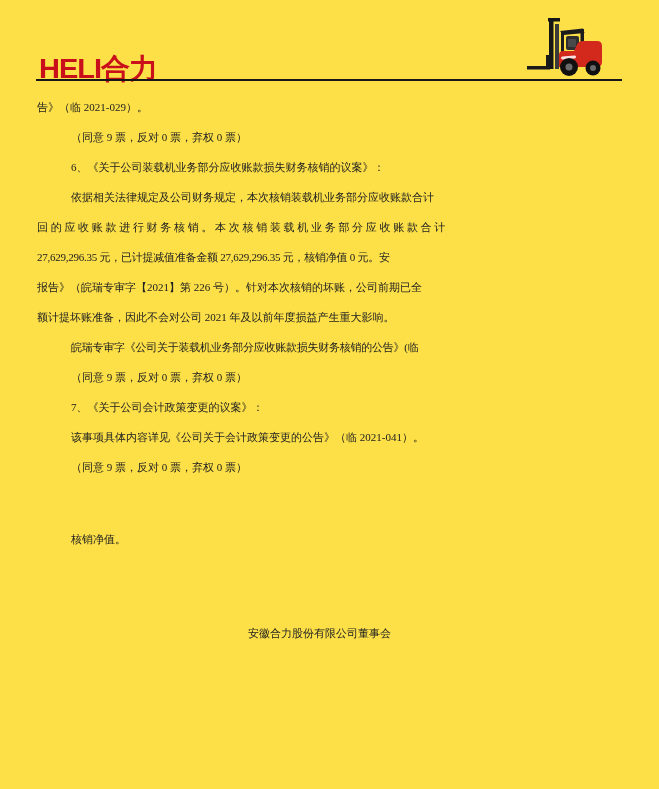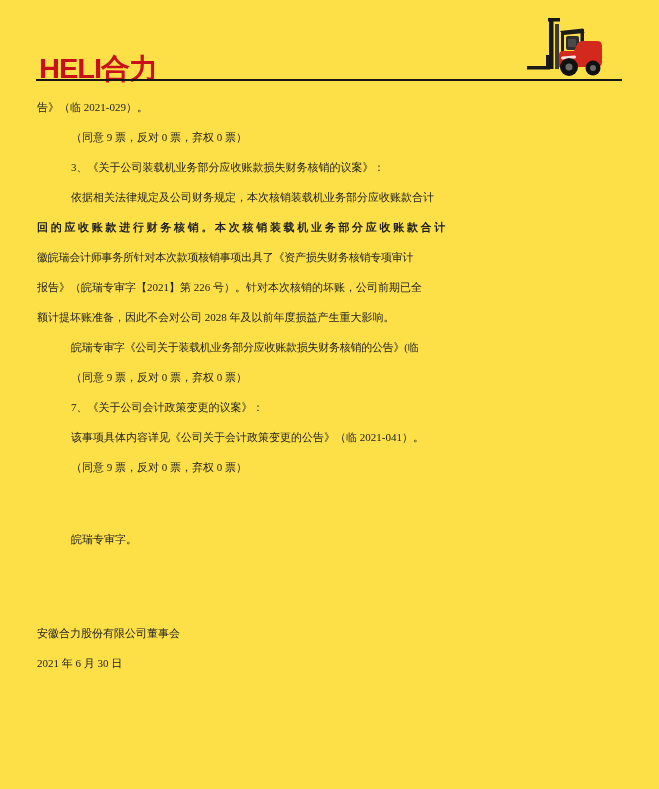--- a/index.html
+++ b/index.html
@@ -48,25 +48,25 @@
     top: 92px;
     width: 585px;
   }
   .line {
     height: 30px;
     line-height: 30px;
     font-size: 11px;
     white-space: nowrap;
   }
   .indent { padding-left: 34px; }
-  .ls-wide { letter-spacing: 2.7px; font-weight: bold; }
+  .ls-wide { letter-spacing: 2.7px; }
   .ls-tight { letter-spacing: -0.25px; }
   .spacer-a { height: 42px; }
   .spacer-b { height: 64px; }
-  .sig { text-align: left; }
+  .sig { text-align: center; }
   .sig-company { padding-right: 20px; }
   .sig-date { padding-right: 30px; }
 </style>
 </head>
 <body>
 
 <div class="page">
 
   <div class="logo">HELI合力</div>
 
@@ -94,31 +94,30 @@
     <circle cx="42" cy="52" r="3.5" fill="#6a6a6a"></circle>
     <circle cx="66" cy="53" r="7.5" fill="#101010"></circle>
     <circle cx="66" cy="53" r="3" fill="#6a6a6a"></circle>
   </svg>
 
   <div class="rule"></div>
 
   <div class="content">
     <div class="line">告》（临 2021-029）。</div>
     <div class="line indent">（同意 9 票，反对 0 票，弃权 0 票）</div>
-    <div class="line indent">3、《关于公司装载机业务部分应收账款损失财务核销的议案》：</div>
+    <div class="line indent">6、《关于公司装载机业务部分应收账款损失财务核销的议案》：</div>
     <div class="line indent">依据相关法律规定及公司财务规定，本次核销装载机业务部分应收账款合计</div>
     <div class="line ls-wide">回的应收账款进行财务核销。本次核销装载机业务部分应收账款合计</div>
-    <div class="line ls-tight">徽皖瑞会计师事务所针对本次款项核销事项出具了《资产损失财务核销专项审计</div>
+    <div class="line ls-tight">27,629,296.35 元，已计提减值准备金额 27,629,296.35 元，核销净值 0 元。安</div>
     <div class="line">报告》（皖瑞专审字【2021】第 226 号）。针对本次核销的坏账，公司前期已全</div>
-    <div class="line">额计提坏账准备，因此不会对公司 2028 年及以前年度损益产生重大影响。</div>
+    <div class="line">额计提坏账准备，因此不会对公司 2021 年及以前年度损益产生重大影响。</div>
     <div class="line indent ls-tight">皖瑞专审字《公司关于装载机业务部分应收账款损失财务核销的公告》(临</div>
     <div class="line indent">（同意 9 票，反对 0 票，弃权 0 票）</div>
     <div class="line indent">7、《关于公司会计政策变更的议案》：</div>
     <div class="line indent">该事项具体内容详见《公司关于会计政策变更的公告》（临 2021-041）。</div>
     <div class="line indent">（同意 9 票，反对 0 票，弃权 0 票）</div>
     <div class="spacer-a"></div>
-    <div class="line indent">皖瑞专审字。</div>
+    <div class="line indent">核销净值。</div>
     <div class="spacer-b"></div>
     <div class="line sig sig-company">安徽合力股份有限公司董事会</div>
-    <div class="line sig sig-date">2021 年 6 月 30 日</div>
   </div>
 
 </div>
 
 </body></html>

